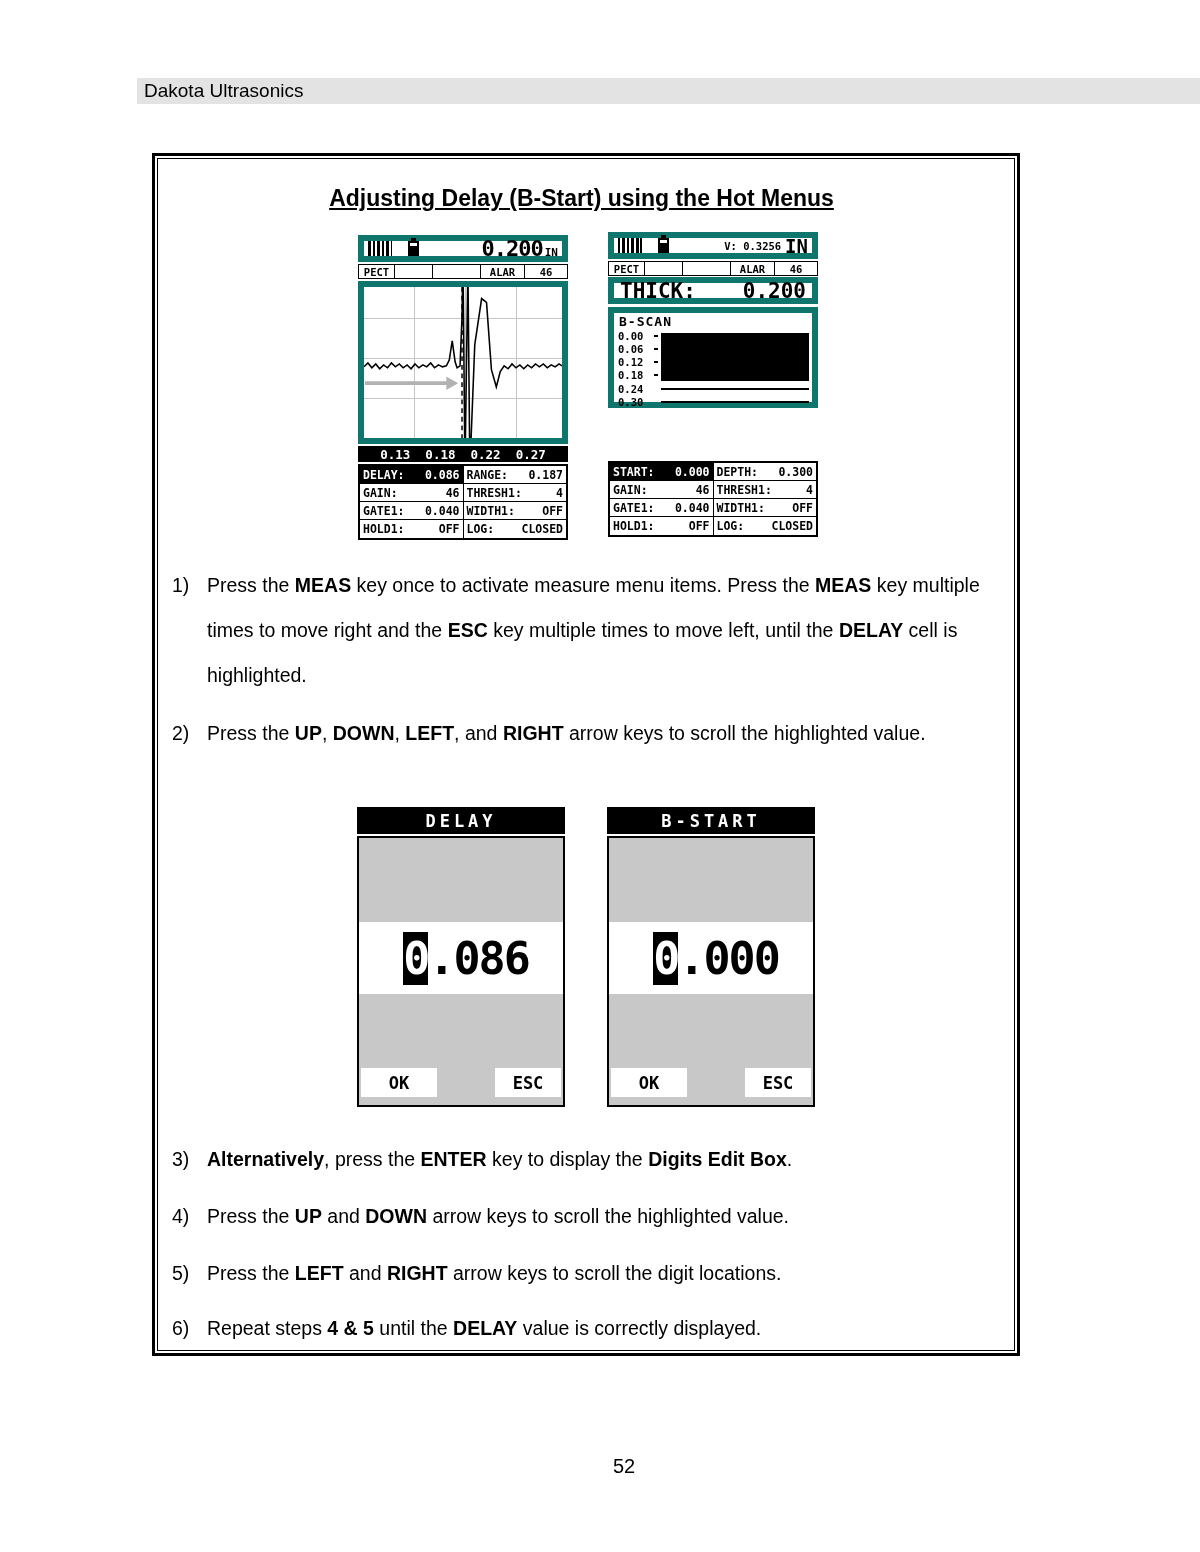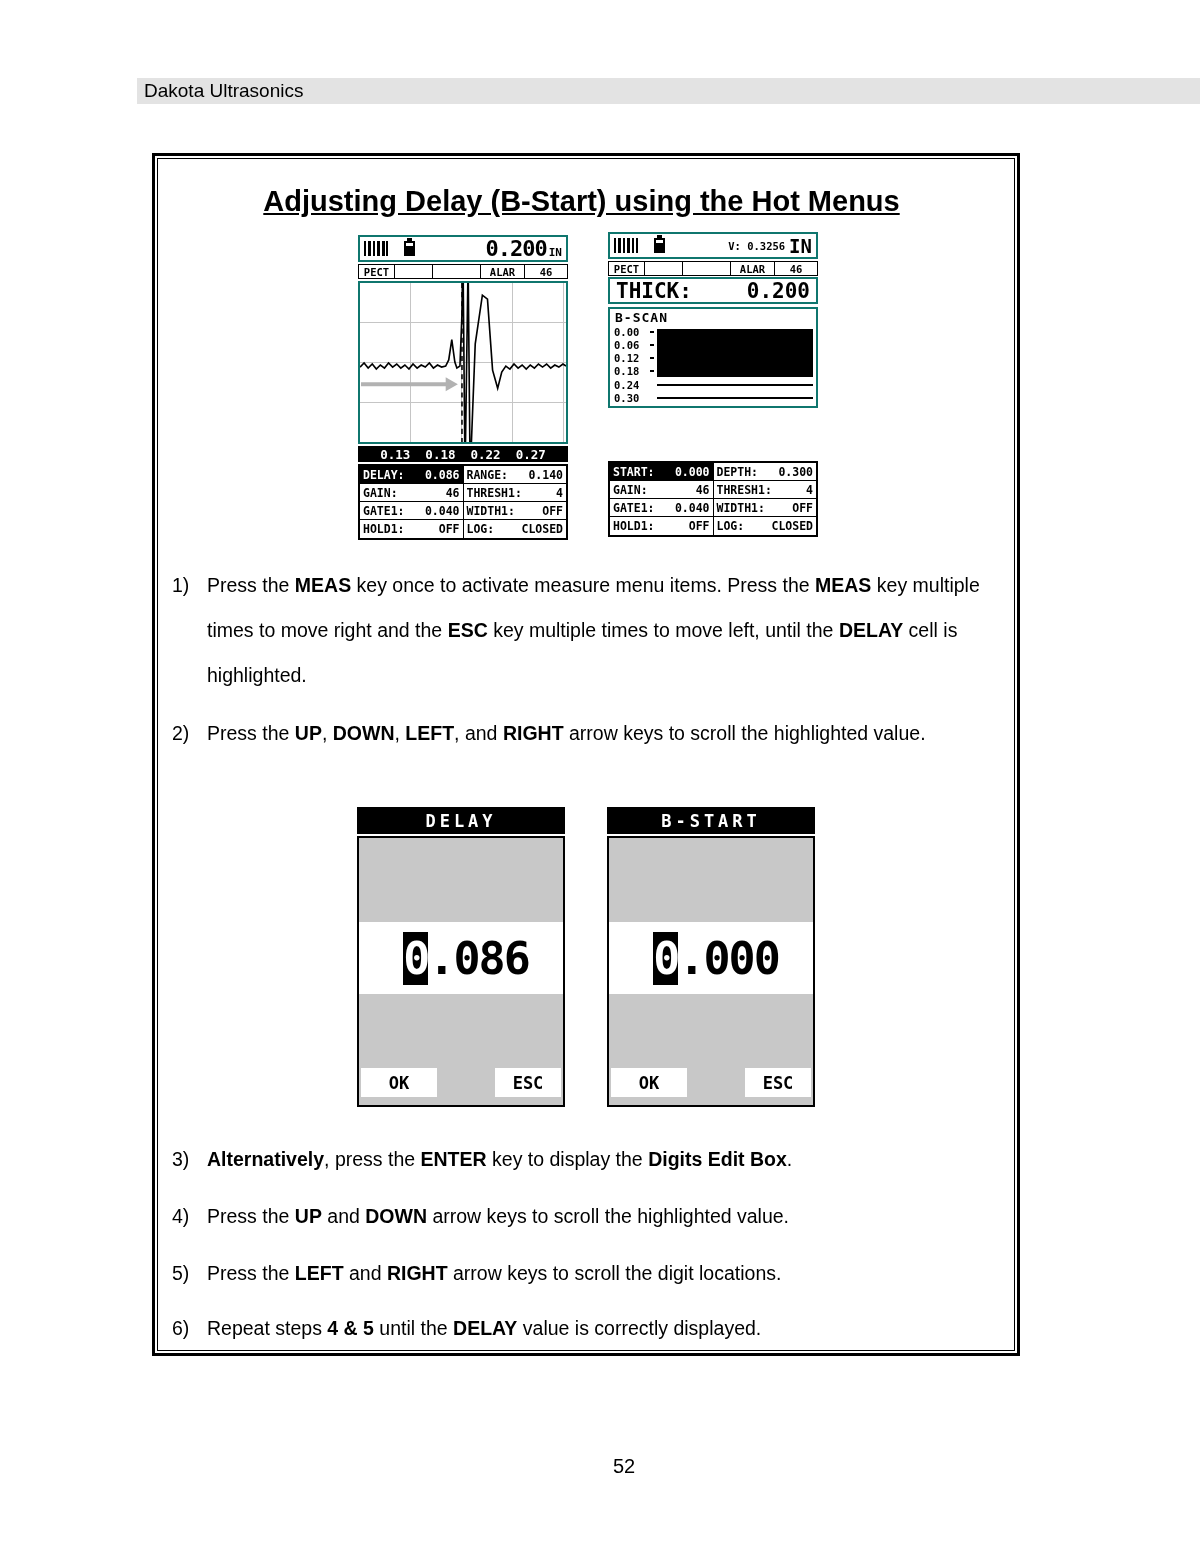--- a/index.html
+++ b/index.html
@@ -6,32 +6,32 @@
   html,body { width:1200px; height:1552px; background:#fff; font-family:"Liberation Sans", sans-serif; color:#000; position:relative; }
 
   
   .header-bar { position:absolute; left:137px; top:78px; width:1077px; height:26px; background:#e3e3e3; display:flex; align-items:center; padding-left:7px; }
   .header-bar span { font-size:19px; }
   .page-number { position:absolute; left:0; right:0; top:1455px; text-align:center; font-size:20px;padding-left:48px; }
 
   .box-outer { position:absolute; left:152px; top:153px; width:868px; height:1203px; border:3px solid #000; padding:2px; }
   .box-inner { width:100%; height:100%; border:1px solid #000; position:relative; overflow:hidden; }
 
-  .doc-title { position:absolute; top:26px; left:0; right:9px; text-align:center; font-size:29px; font-weight:bold; text-decoration:underline; }
+  .doc-title { position:absolute; top:26px; left:0; right:9px; text-align:center; font-size:23px; font-weight:bold; text-decoration:underline; }
 
   
   .instr { position:absolute; left:10px; width:836px; font-size:19.5px; line-height:45px; }
   .instr .inum { position:absolute; left:4px; top:0; }
   .instr .itext { display:block; margin-left:39px; width:790px; }
   .instr.single { line-height:30px; }
   .b { font-weight:bold; }
 
   
   .screen { position:absolute; width:210px; font-family:"DejaVu Sans Mono", monospace; }
-  .sec { position:absolute; left:0; width:210px; border:2px solid #0f766e; background:#fff; }
+  .sec { position:absolute; left:0; width:210px; border:6px solid #0f766e; background:#fff; }
   .statusbar { top:2px; height:27px; display:flex; align-items:center; padding:0 4px; }
   .bars { width:24px; height:15px; background:repeating-linear-gradient(90deg,#000 0 2.5px,transparent 2.5px 4.5px); }
   .battery { width:11px; height:15px; border:2px solid #000; position:relative; margin-left:16px; }
   .battery:before { content:""; position:absolute; top:-5px; left:1px; width:5px; height:3px; background:#000; }
   .battery:after  { content:""; position:absolute; left:0; right:0; bottom:0; height:8px; background:#000; }
   .menubar { top:31px; height:15px; border:1px solid #000; display:flex; font-size:10.5px; font-weight:bold; }
   .mcell { border-right:1px solid #000; display:flex; align-items:center; justify-content:center; overflow:hidden; }
   .mcell:last-child { border-right:none; }
   .reading-big { font-size:22px; font-weight:bold; letter-spacing:-1px; }
   .unit-small { font-size:11px; font-weight:bold; margin-left:2px; margin-top:7px; }
@@ -120,21 +120,21 @@
     </div>
     <div class="sec scalebar">0.13  0.18  0.22  0.27</div>
     <div class="hm left-hm">
       <div class="hm-row">
         <div class="hm-cell hl">
               <span>DELAY:</span>
               <span>0.086</span>
             </div>
         <div class="hm-cell">
               <span>RANGE:</span>
-              <span>0.140</span>
+              <span>0.187</span>
             </div>
       </div>
       <div class="hm-row">
         <div class="hm-cell">
               <span>GAIN:</span>
               <span>46</span>
             </div>
         <div class="hm-cell">
               <span>THRESH1:</span>
               <span>4</span>

